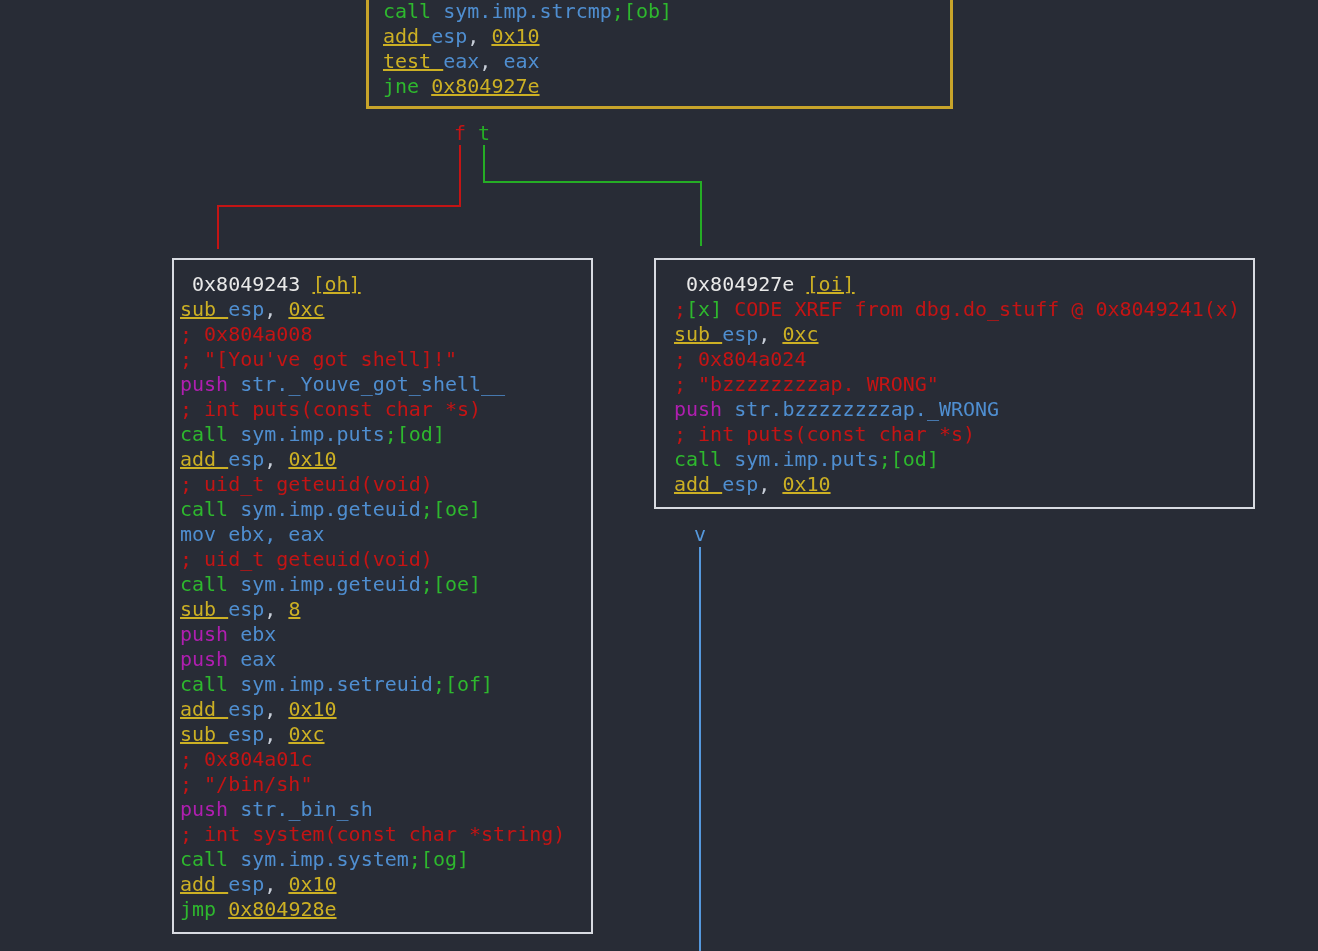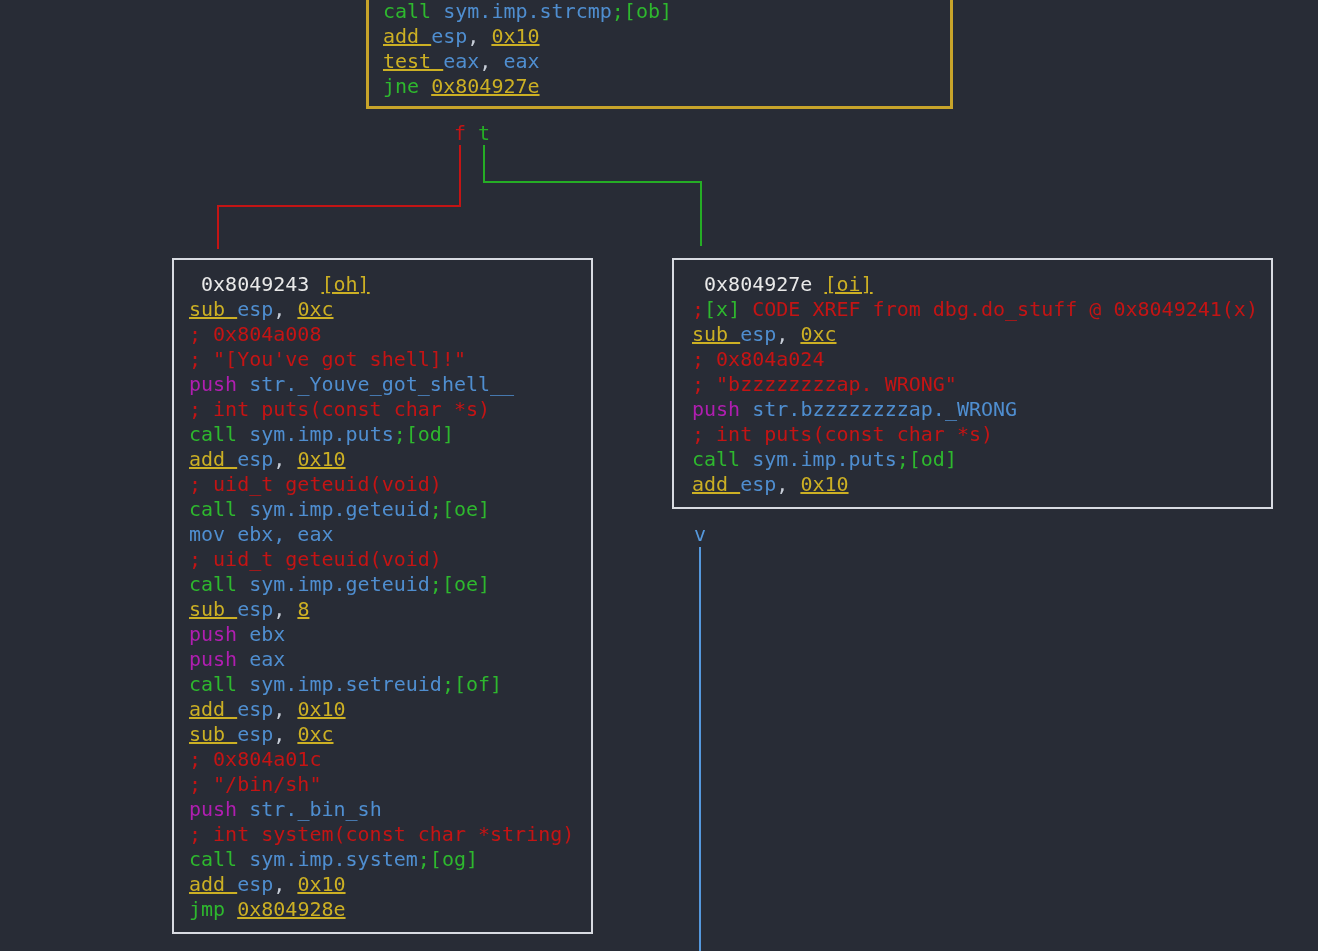--- a/index.html
+++ b/index.html
@@ -22,22 +22,22 @@
   .g{color:var(--g);} .y{color:var(--y);text-decoration:underline;} .b{color:var(--b);} .r{color:var(--r);}
   .m{color:var(--m);} .w{color:var(--w);} .p{color:var(--p);}
   .edge{position:absolute;}
   .edge.red{background:var(--edge-r);} .edge.green{background:var(--edge-g);}
   .edge.blue{background:var(--edge-b);}
   .edge-label{position:absolute; font-size:20px; line-height:22px;}
   .edge-label.red{color:var(--edge-r);} .edge-label.green{color:var(--edge-g);}
   .edge-label.blue{color:var(--edge-b);}
   
   #blk-top{left:366px; top:-6px; width:587px; height:115px;}
-  #blk-left{left:172px; top:258px; width:421px; height:676px; padding:12px 0 0 15px;}
-  #blk-right{left:672px; top:258px; width:601px; height:251px; padding:12px 0 0 18px;}
+  #blk-left{left:172px; top:258px; width:421px; height:676px; padding:12px 0 0 6px;}
+  #blk-right{left:654px; top:258px; width:601px; height:251px; padding:12px 0 0 18px;}
 </style>
 </head>
 <body>
 
 <div class="canvas">
 
   <div id="blk-top" class="block sel"><div class="line"><span class="g">call </span><span class="b">sym.imp.strcmp</span><span class="g">;[ob]</span></div><div class="line"><span class="y">add </span><span class="b">esp</span><span class="p">, </span><span class="y">0x10</span></div><div class="line"><span class="y">test </span><span class="b">eax</span><span class="p">, </span><span class="b">eax</span></div><div class="line"><span class="g">jne </span><span class="y">0x804927e</span></div></div>
 
   <div id="blk-left" class="block norm"><div class="line"><span class="w"> 0x8049243 </span><span class="y">[oh]</span></div><div class="line"><span class="y">sub </span><span class="b">esp</span><span class="p">, </span><span class="y">0xc</span></div><div class="line"><span class="r">; 0x804a008</span></div><div class="line"><span class="r">; "[You've got shell]!"</span></div><div class="line"><span class="m">push </span><span class="b">str._Youve_got_shell__</span></div><div class="line"><span class="r">; int puts(const char *s)</span></div><div class="line"><span class="g">call </span><span class="b">sym.imp.puts</span><span class="g">;[od]</span></div><div class="line"><span class="y">add </span><span class="b">esp</span><span class="p">, </span><span class="y">0x10</span></div><div class="line"><span class="r">; uid_t geteuid(void)</span></div><div class="line"><span class="g">call </span><span class="b">sym.imp.geteuid</span><span class="g">;[oe]</span></div><div class="line"><span class="b">mov ebx, eax</span></div><div class="line"><span class="r">; uid_t geteuid(void)</span></div><div class="line"><span class="g">call </span><span class="b">sym.imp.geteuid</span><span class="g">;[oe]</span></div><div class="line"><span class="y">sub </span><span class="b">esp</span><span class="p">, </span><span class="y">8</span></div><div class="line"><span class="m">push </span><span class="b">ebx</span></div><div class="line"><span class="m">push </span><span class="b">eax</span></div><div class="line"><span class="g">call </span><span class="b">sym.imp.setreuid</span><span class="g">;[of]</span></div><div class="line"><span class="y">add </span><span class="b">esp</span><span class="p">, </span><span class="y">0x10</span></div><div class="line"><span class="y">sub </span><span class="b">esp</span><span class="p">, </span><span class="y">0xc</span></div><div class="line"><span class="r">; 0x804a01c</span></div><div class="line"><span class="r">; "/bin/sh"</span></div><div class="line"><span class="m">push </span><span class="b">str._bin_sh</span></div><div class="line"><span class="r">; int system(const char *string)</span></div><div class="line"><span class="g">call </span><span class="b">sym.imp.system</span><span class="g">;[og]</span></div><div class="line"><span class="y">add </span><span class="b">esp</span><span class="p">, </span><span class="y">0x10</span></div><div class="line"><span class="g">jmp </span><span class="y">0x804928e</span></div></div>
 

